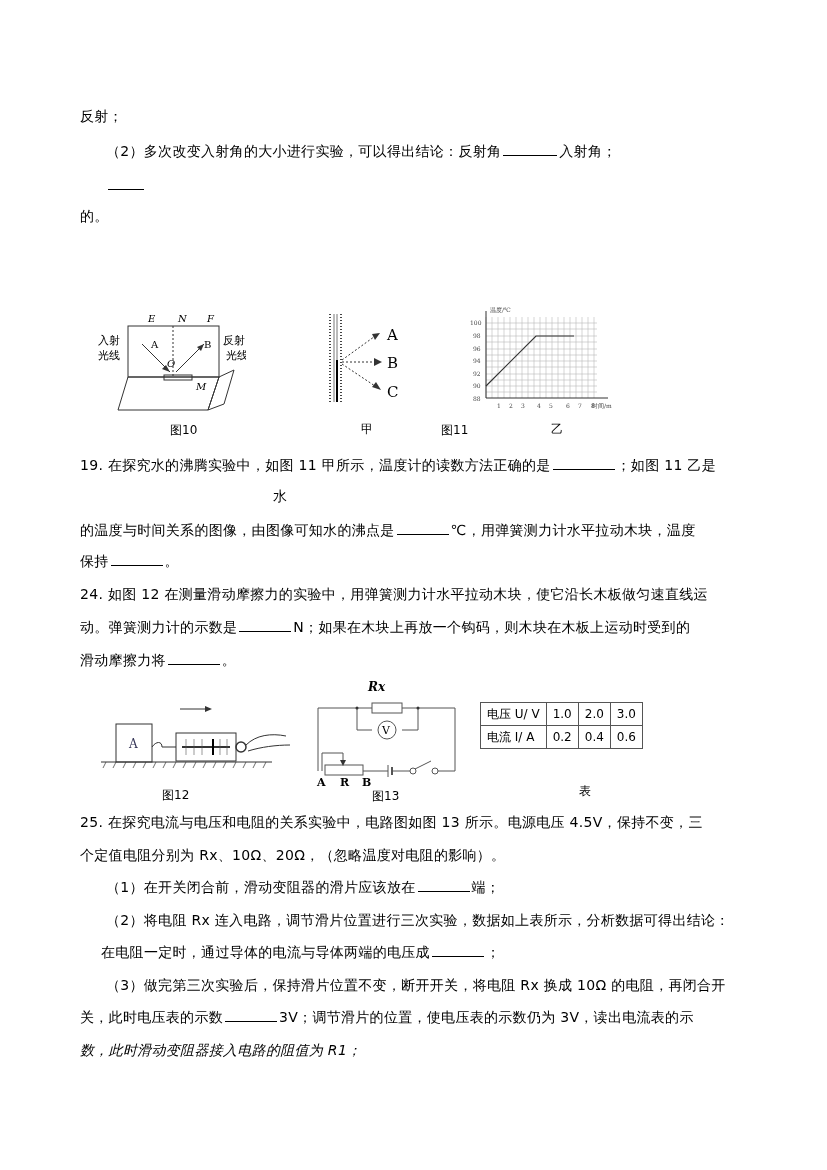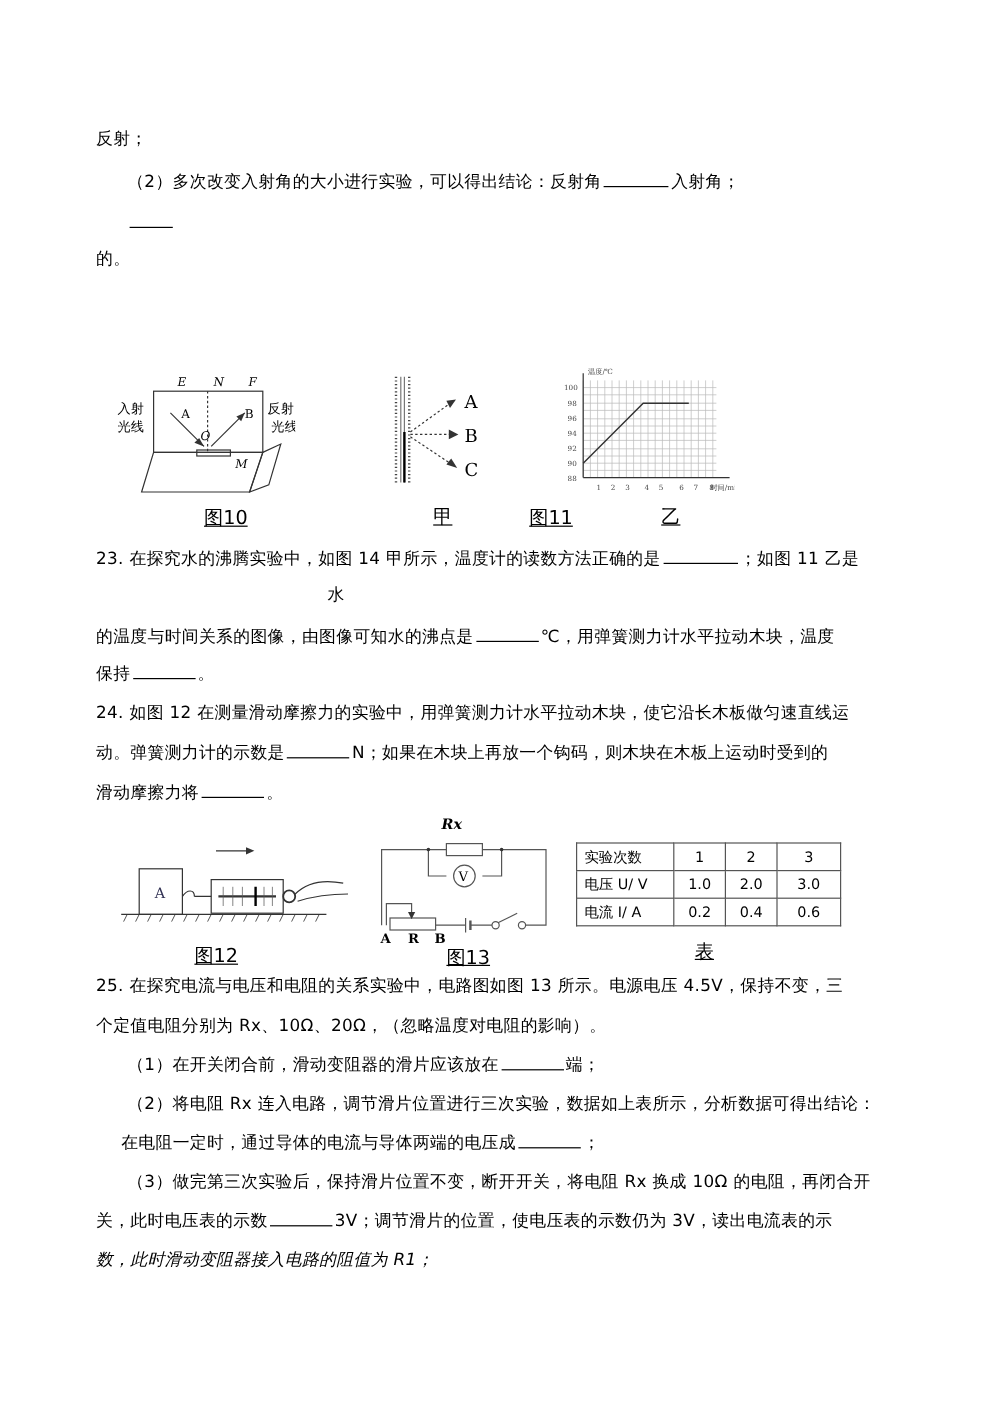--- a/index.html
+++ b/index.html
@@ -2,21 +2,21 @@
 <html><head>
 <meta charset="utf-8">
 <style>
   html, body { margin: 0; padding: 0; background: #ffffff; }
   body { width: 827px; height: 1170px; position: relative; overflow: hidden;
          font-family: "DejaVu Sans", "Liberation Sans", sans-serif; color: #000; }
   .line { position: absolute; left: 80px; font-size: 14px; line-height: 20px; white-space: nowrap; letter-spacing: 0.3px; }
   .indent { left: 106px; }
   .blank { display: inline-block; border-bottom: 1px solid #000; height: 14px; vertical-align: baseline; margin: 0 2px; }
   .fig { position: absolute; }
-  .caption { position: absolute; font-size: 16px; text-decoration: underline; }
+  .caption { position: absolute; font-size: 12px; }
   svg text { font-family: "DejaVu Serif", "Liberation Serif", serif; }
   table.data { border-collapse: collapse; font-size: 12px; }
   table.data td { border: 1px solid #555; padding: 2px 6px; height: 18px; text-align: center; }
   table.data td:first-child { text-align: left; }
 </style>
 </head>
 <body>
 
 <div class="line" style="top:106px;">反射；</div>
 <div class="line indent" style="top:141px;">
@@ -123,21 +123,21 @@
       <text x="104" y="105">6</text>
       <text x="116" y="105">7</text>
       <text x="129" y="105">8</text>
     <text x="28" y="9">温度/℃</text>
     <text x="130" y="105">时间/min</text>
   </g>
 </svg>
 <div class="caption" style="left:551px;top:421px;">乙</div>
 
 <div class="line" style="top:455px;">
-  <span>23. 在探究水的沸腾实验中，如图 14 甲所示，温度计的读数方法正确的是</span><span class="blank" style="width:62px;"></span><span>；如图 11 乙是</span>
+  <span>19. 在探究水的沸腾实验中，如图 11 甲所示，温度计的读数方法正确的是</span><span class="blank" style="width:62px;"></span><span>；如图 11 乙是</span>
 </div>
 <div class="line" style="top:486px;left:273px;">水</div>
 <div class="line" style="top:520px;">
   <span>的温度与时间关系的图像，由图像可知水的沸点是</span><span class="blank" style="width:52px;"></span><span>℃，用弹簧测力计水平拉动木块，温度</span>
 </div>
 <div class="line" style="top:551px;">
   <span>保持</span><span class="blank" style="width:52px;"></span><span>。</span>
 </div>
 
 <div class="line" style="top:584px;">24. 如图 12 在测量滑动摩擦力的实验中，用弹簧测力计水平拉动木块，使它沿长木板做匀速直线运</div>
@@ -212,26 +212,20 @@
   <circle cx="130" cy="93" r="3" fill="#fff" stroke="#555"></circle>
   <text x="12" y="108" font-size="11" font-weight="bold">A</text>
   <text x="35" y="108" font-size="11" font-weight="bold">R</text>
   <text x="57" y="108" font-size="11" font-weight="bold">B</text>
 </svg>
 <div class="caption" style="left:372px;top:788px;">图13</div>
 
 <div class="fig" style="left:480px;top:702px;">
   <table class="data">
     <tbody>
-        <tr>
-      <td style="width:68px;">实验次数</td>
-      <td style="width:30px;">1</td>
-      <td style="width:30px;">2</td>
-      <td style="width:40px;">3</td>
-    </tr>
     <tr>
       <td>电压 U/ V</td>
       <td>1.0</td>
       <td>2.0</td>
       <td>3.0</td>
     </tr>
     <tr>
       <td>电流 I/ A</td>
       <td>0.2</td>
       <td>0.4</td>

